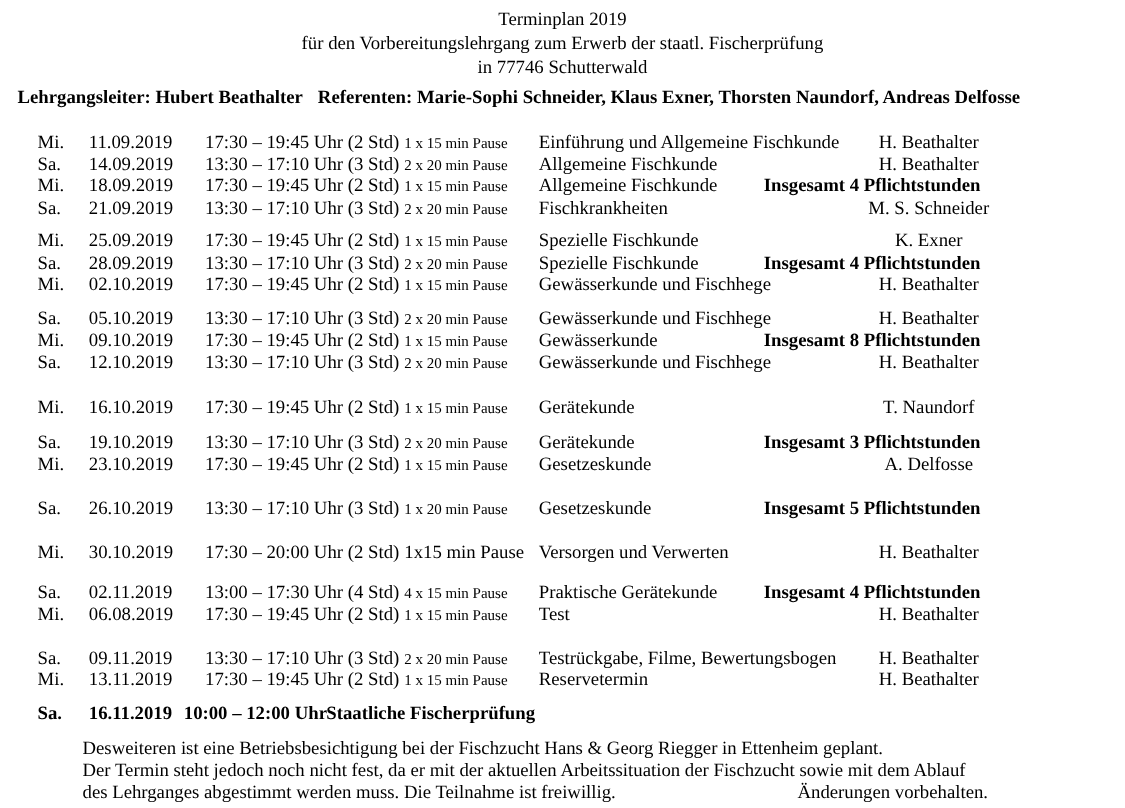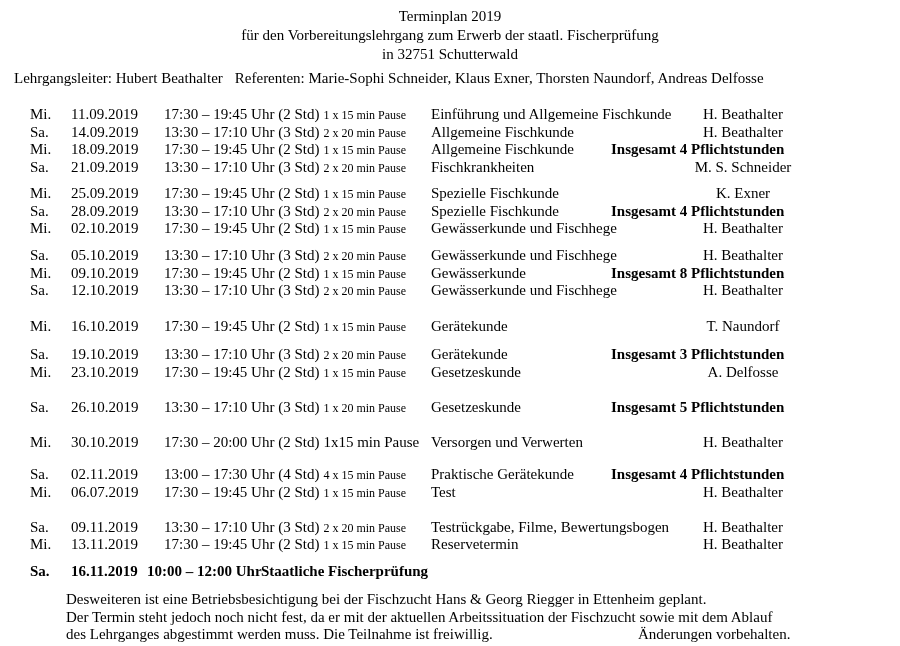--- a/index.html
+++ b/index.html
@@ -12,20 +12,21 @@
     position: relative;
     overflow: hidden;
   }
   .title-block {
     position: absolute; top: 7px; left: 0; width: 100%;
     text-align: center; line-height: 19px;
   }
   .leader-line {
     position: absolute; top: 70px; left: 14px;
     white-space: nowrap;
+    font-weight: bold;
   }
   .leader-line .referents { margin-left: 12px; }
   .content {
     position: absolute; top: 106px; left: 16px; width: 100%;
   }
   .row {
     position: relative; height: 17.5px; line-height: 17.5px;
     white-space: nowrap;
   }
   .cell { position: absolute; top: 0; white-space: nowrap; }
@@ -52,21 +53,21 @@
   .footer .f-right {
     position: absolute; left: 622px; top: 35px; white-space: nowrap;
   }
 </style>
 </head>
 <body>
 
 <div class="title-block">
   <div>Terminplan 2019</div>
   <div>für den Vorbereitungslehrgang zum Erwerb der staatl. Fischerprüfung</div>
-  <div>in 32751 Schutterwald</div>
+  <div>in 77746 Schutterwald</div>
 </div>
 
 <div class="leader-line">
   <span>Lehrgangsleiter: Hubert Beathalter</span><span class="referents">Referenten: Marie-Sophi Schneider, Klaus Exner, Thorsten Naundorf, Andreas Delfosse</span>
 </div>
 
 <div class="content">
   <div>
       <div class="row">
     <span class="cell c-day">Mi.</span>
@@ -191,21 +192,21 @@
       <div class="row" style="margin-top: 15px;">
     <span class="cell c-day">Sa.</span>
     <span class="cell c-date">02.11.2019</span>
     <span class="cell c-time"><span>13:00 – 17:30 Uhr (4 Std)</span><span class="pause pause-small">4 x 15 min Pause</span></span>
     <span class="cell c-topic">Praktische Gerätekunde</span>
     <span class="cell c-note">Insgesamt 4 Pflichtstunden</span>
     <span class="cell c-instr"></span>
   </div>
       <div class="row">
     <span class="cell c-day">Mi.</span>
-    <span class="cell c-date">06.07.2019</span>
+    <span class="cell c-date">06.08.2019</span>
     <span class="cell c-time"><span>17:30 – 19:45 Uhr (2 Std)</span><span class="pause pause-small">1 x 15 min Pause</span></span>
     <span class="cell c-topic">Test</span>
     <span class="cell c-note"></span>
     <span class="cell c-instr">H. Beathalter</span>
   </div>
       <div class="row" style="margin-top: 17.5px;">
     <span class="cell c-day">Sa.</span>
     <span class="cell c-date">09.11.2019</span>
     <span class="cell c-time"><span>13:30 – 17:10 Uhr (3 Std)</span><span class="pause pause-small">2 x 20 min Pause</span></span>
     <span class="cell c-topic">Testrückgabe, Filme, Bewertungsbogen</span>

